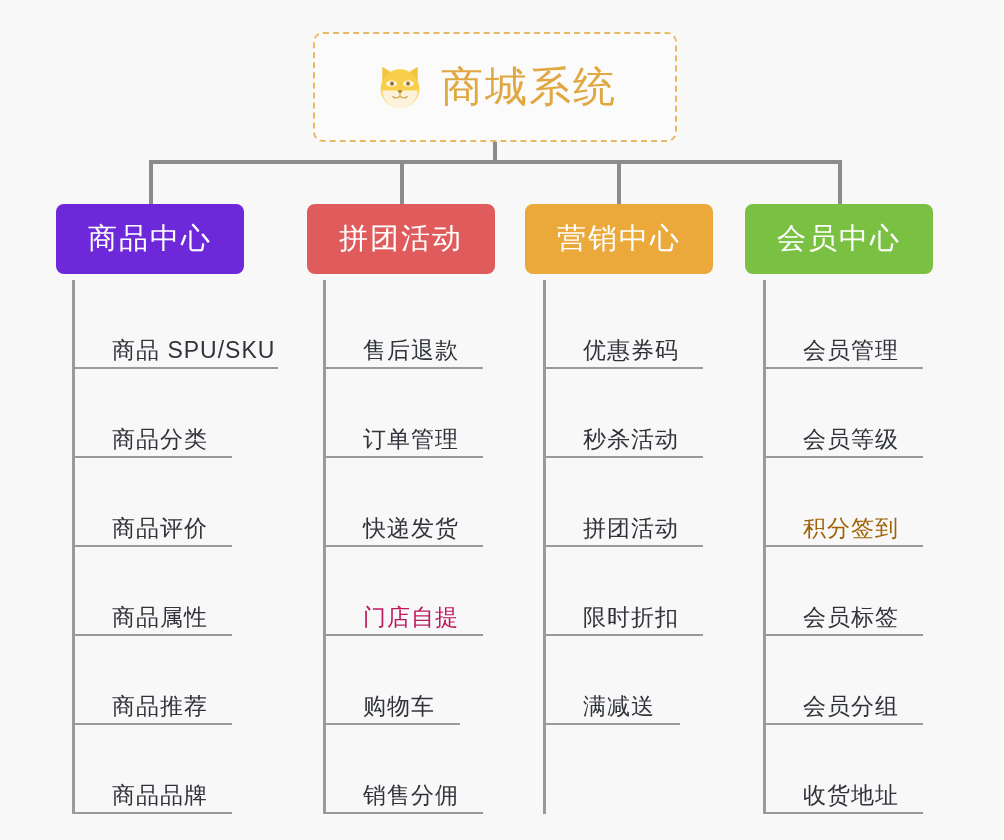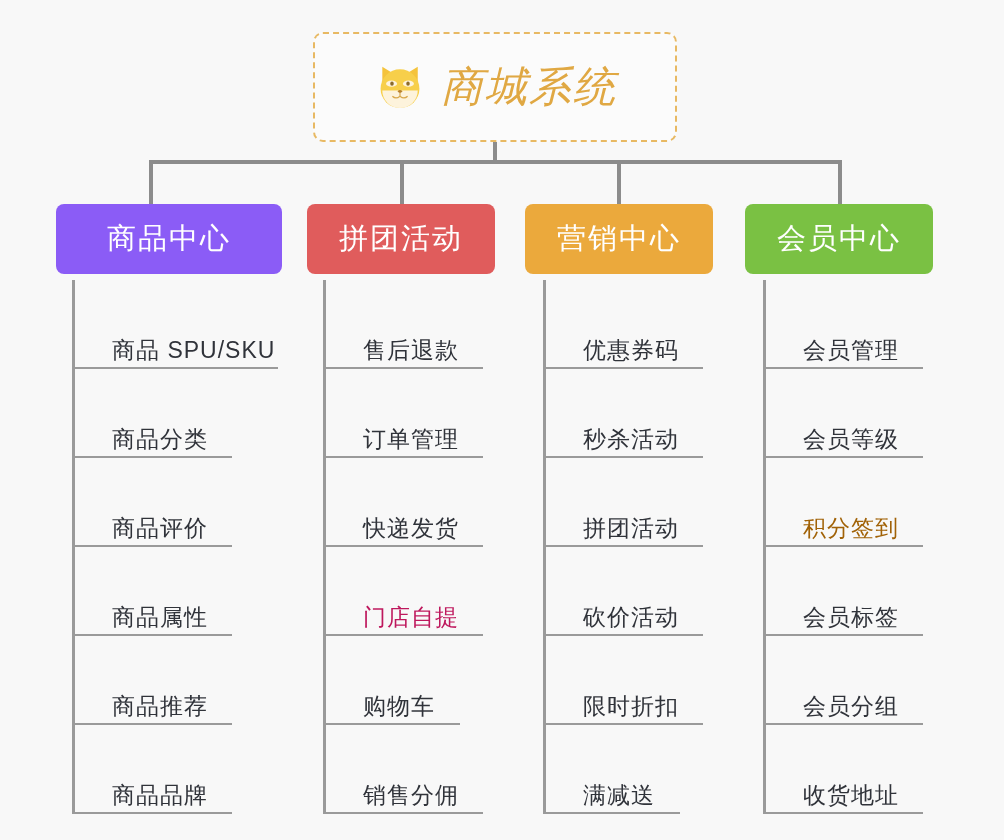--- a/index.html
+++ b/index.html
@@ -132,33 +132,33 @@
         <ellipse cx="22.5" cy="28" rx="2.1" ry="2.4" fill="#8a6a2a"></ellipse>
         <ellipse cx="41.5" cy="28" rx="2.1" ry="2.4" fill="#8a6a2a"></ellipse>
 
         <path d="M29 37 q3 -3 6 0 q-3 4 -6 0 z" fill="#b8812c"></path>
         <path d="M32 39 L32 43" stroke="#d8a84c" stroke-width="1.4" fill="none"></path>
 
         <path d="M32 43 q-5 4 -9 0" stroke="#d8a84c" stroke-width="1.4" fill="none"></path>
         <path d="M32 43 q5 4 9 0" stroke="#d8a84c" stroke-width="1.4" fill="none"></path>
       </svg>
     </div>
-    <div class="root-title" style="color: rgb(224, 168, 67); font-style: italic;">商城系统</div>
+    <div class="root-title" style="color: rgb(224, 168, 67);">商城系统</div>
   </div>
 
   <div class="line line-v" style="left: 493px; top: 142px; height: 22px; background: rgb(140, 140, 140);"></div>
 
   <div class="line line-h" style="left: 149px; top: 160px; width: 693px; background: rgb(140, 140, 140);"></div>
 
   <div class="line line-v" style="left: 149px; top: 160px; height: 44px; background: rgb(140, 140, 140);"></div>
   <div class="line line-v" style="left: 400px; top: 160px; height: 44px; background: rgb(140, 140, 140);"></div>
   <div class="line line-v" style="left: 617px; top: 160px; height: 44px; background: rgb(140, 140, 140);"></div>
   <div class="line line-v" style="left: 838px; top: 160px; height: 44px; background: rgb(140, 140, 140);"></div>
 
-  <div class="cat-box" style="left: 56px; top: 204px; width: 226px; background: #8b5cf6;">
+  <div class="cat-box" style="left: 56px; top: 204px; width: 188px; background: #6d28d9;">
     <span>商品中心</span>
   </div>
   <div class="cat-box" style="left: 307px; top: 204px; width: 188px; background: rgb(224, 92, 92);">
     <span>拼团活动</span>
   </div>
   <div class="cat-box" style="left: 525px; top: 204px; width: 188px; background: rgb(235, 169, 60);">
     <span>营销中心</span>
   </div>
   <div class="cat-box" style="left: 745px; top: 204px; width: 188px; background: rgb(122, 193, 67);">
     <span>会员中心</span>
@@ -228,24 +228,20 @@
     </div>
     <div class="item">
       <span class="item-label" style="color: rgb(48, 51, 58);">秒杀活动</span>
       <span class="item-underline" style="width: 160px; background: rgb(154, 154, 154);"></span>
     </div>
     <div class="item">
       <span class="item-label" style="color: rgb(48, 51, 58);">拼团活动</span>
       <span class="item-underline" style="width: 160px; background: rgb(154, 154, 154);"></span>
     </div>
     <div class="item">
-      <span class="item-label" style="color: rgb(48, 51, 58);">砍价活动</span>
-      <span class="item-underline" style="width: 160px; background: rgb(154, 154, 154);"></span>
-    </div>
-    <div class="item">
       <span class="item-label" style="color: rgb(48, 51, 58);">限时折扣</span>
       <span class="item-underline" style="width: 160px; background: rgb(154, 154, 154);"></span>
     </div>
     <div class="item">
       <span class="item-label" style="color: rgb(48, 51, 58);">满减送</span>
       <span class="item-underline" style="width: 137px; background: rgb(154, 154, 154);"></span>
     </div>
   </div>
 
   <div class="col" style="left:763px; width:215px;">

